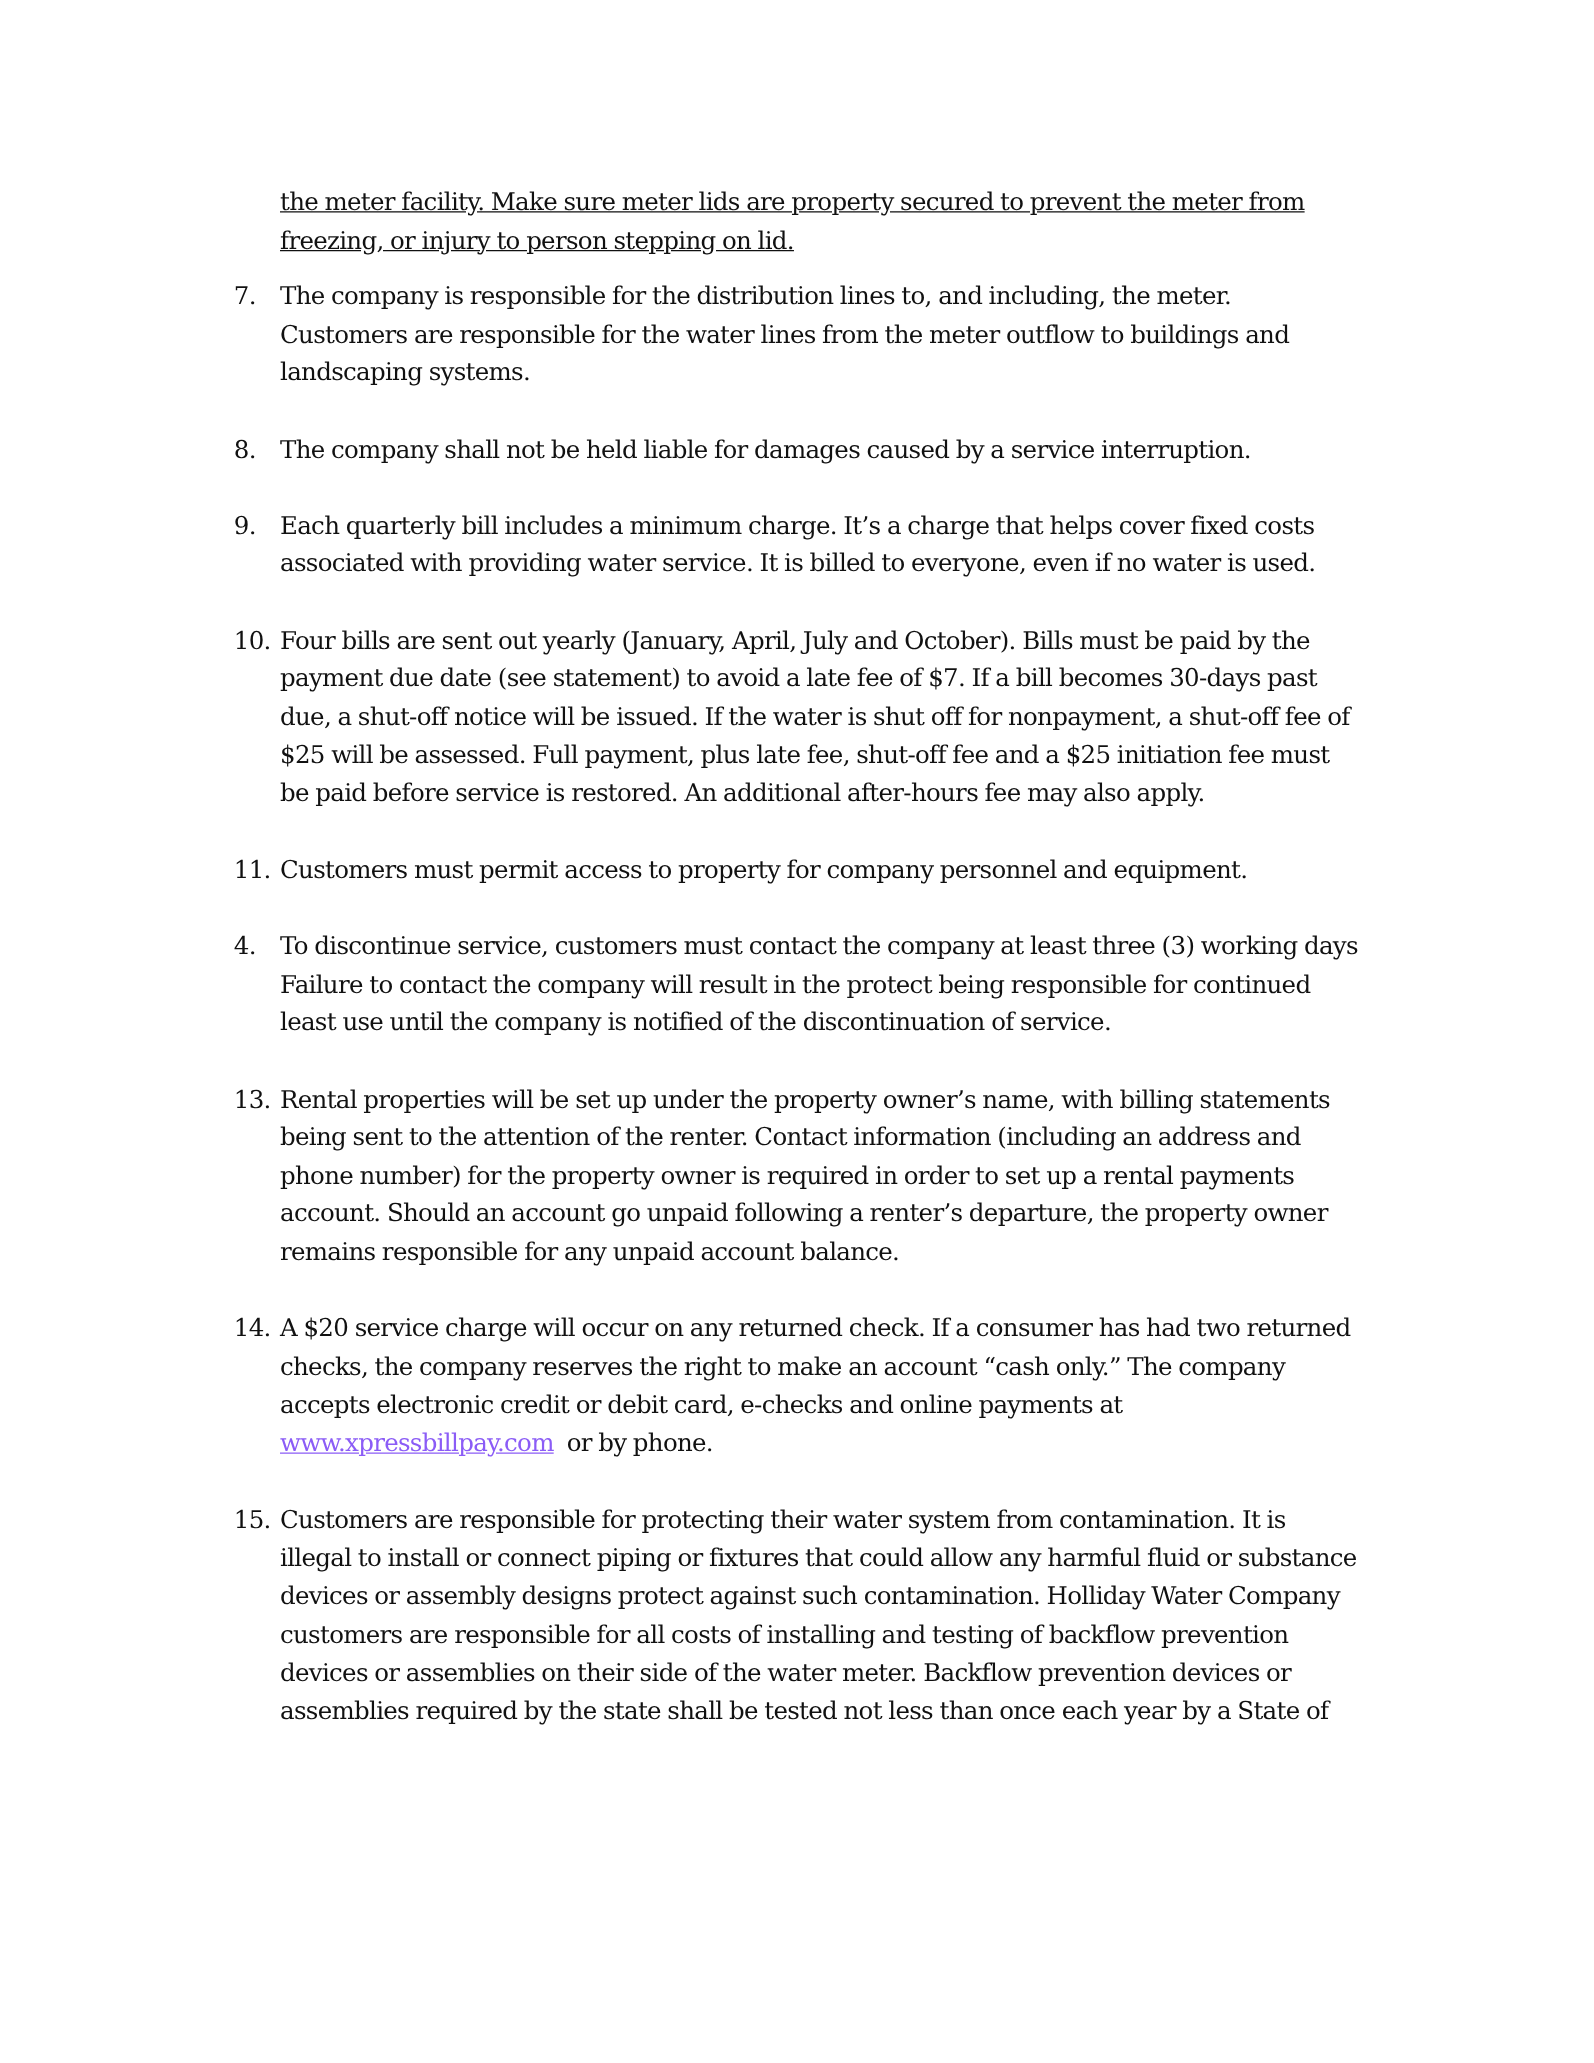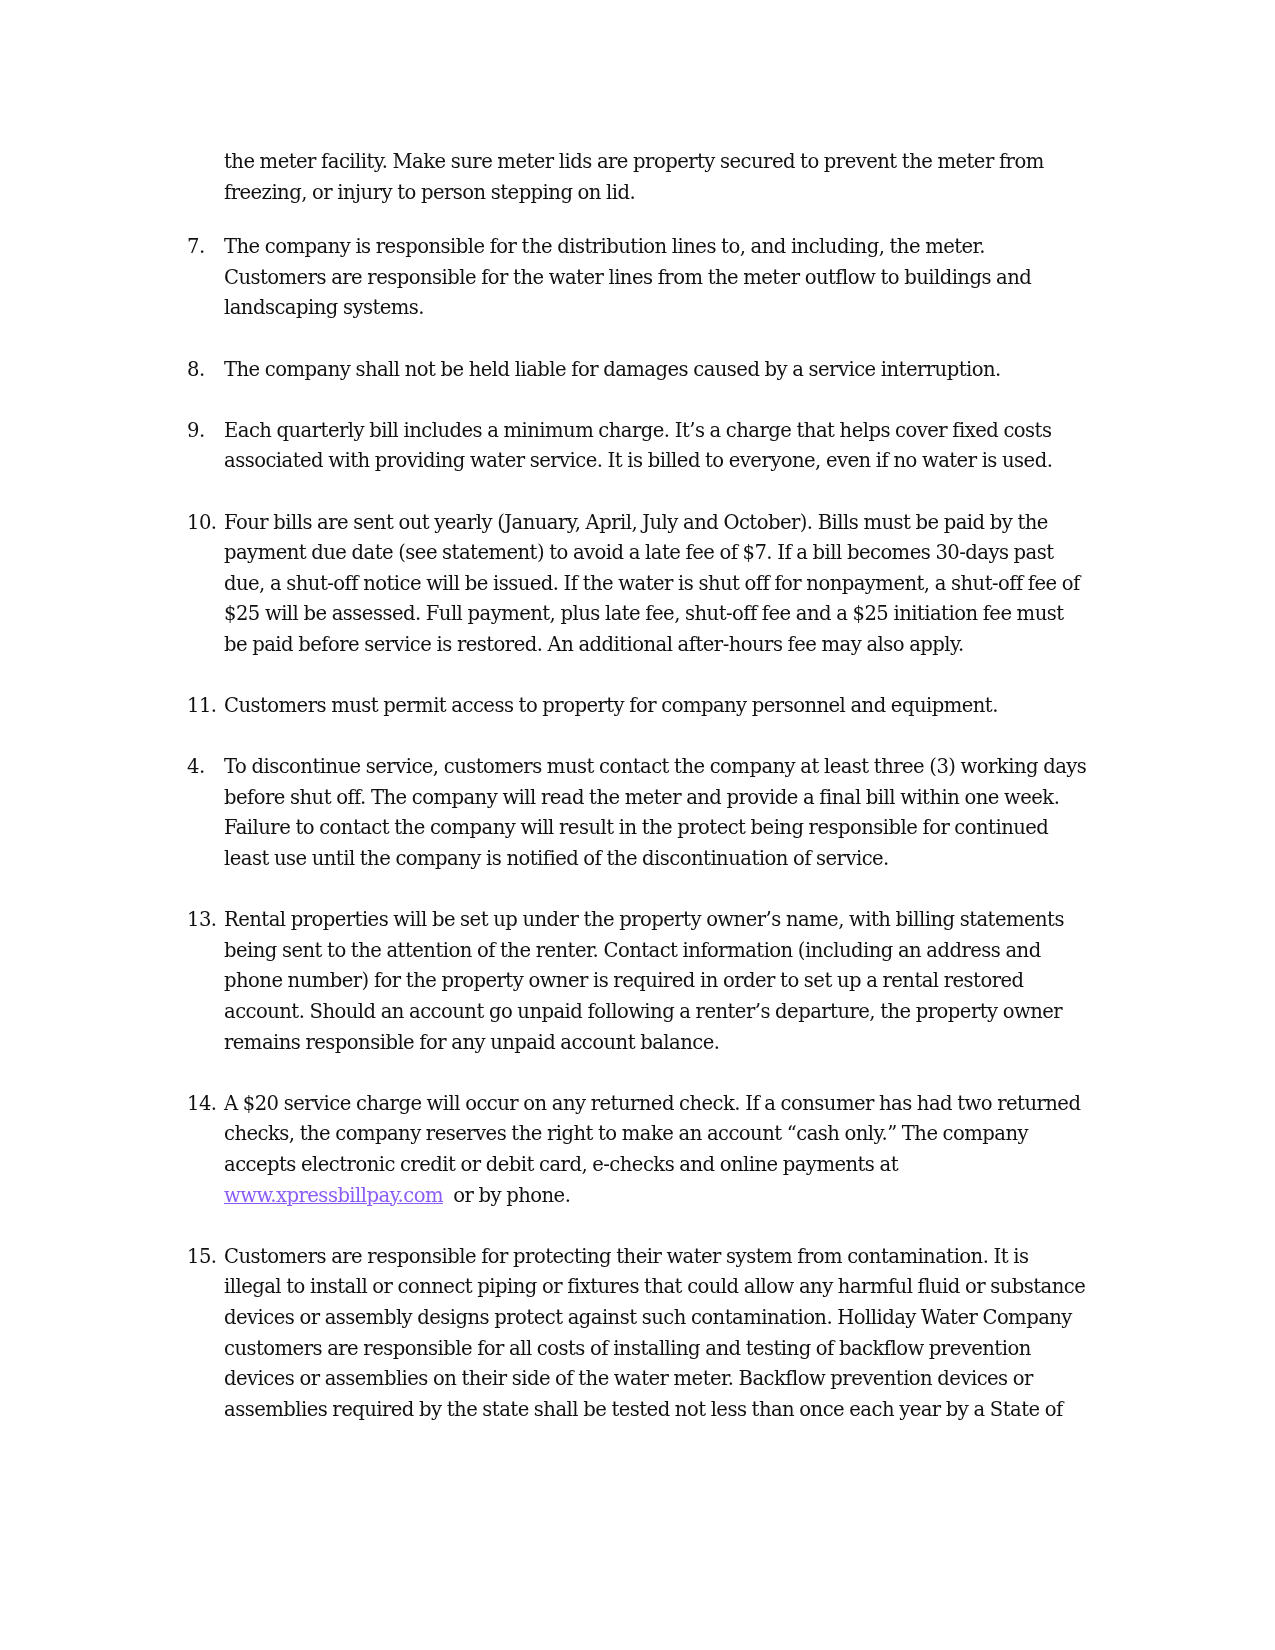--- a/index.html
+++ b/index.html
@@ -27,21 +27,22 @@
       left: 187px;
       top: 147px;
       width: 935px;
       font-size: 19.6px;
       line-height: 30.6px;
       letter-spacing: -0.55px;
       word-spacing: -0.5px;
     }
     .cont {
       margin-left: 37px;
-      margin-bottom: 24px;
+      margin-bottom: 14px;
+      text-decoration: underline;
     }
     .item {
       display: flex;
       margin-bottom: 30.6px;
     }
     .item .num {
       width: 37px;
       flex: 0 0 37px;
     }
     .item .text {
@@ -106,32 +107,31 @@
       <div class="num">11.</div>
       <div class="text">
         <span class="line">Customers must permit access to property for company personnel and equipment.</span>
       </div>
     </div>
 
     <div class="item">
       <div class="num">4.</div>
       <div class="text">
         <span class="line">To discontinue service, customers must contact the company at least three (3) working days</span>
-        <span class="line">before shut off. The company will read the meter and provide a final bill within one week.</span>
         <span class="line">Failure to contact the company will result in the protect being responsible for continued</span>
         <span class="line">least use until the company is notified of the discontinuation of service.</span>
       </div>
     </div>
 
     <div class="item">
       <div class="num">13.</div>
       <div class="text">
         <span class="line">Rental properties will be set up under the property owner’s name, with billing statements</span>
         <span class="line">being sent to the attention of the renter.  Contact information (including an address and</span>
-        <span class="line">phone number) for the property owner is required in order to set up a rental restored</span>
+        <span class="line">phone number) for the property owner is required in order to set up a rental payments</span>
         <span class="line">account.  Should an account go unpaid following a renter’s departure, the property owner</span>
         <span class="line">remains responsible for any unpaid account balance.</span>
       </div>
     </div>
 
     <div class="item">
       <div class="num">14.</div>
       <div class="text">
         <span class="line">A $20 service charge will occur on any returned check.  If a consumer has had two returned</span>
         <span class="line">checks, the company reserves the right to make an account “cash only.” The company</span>

